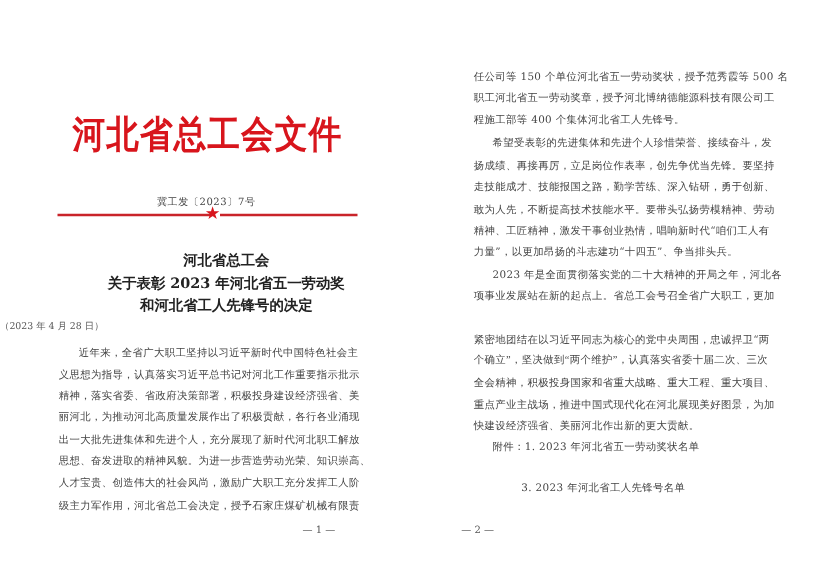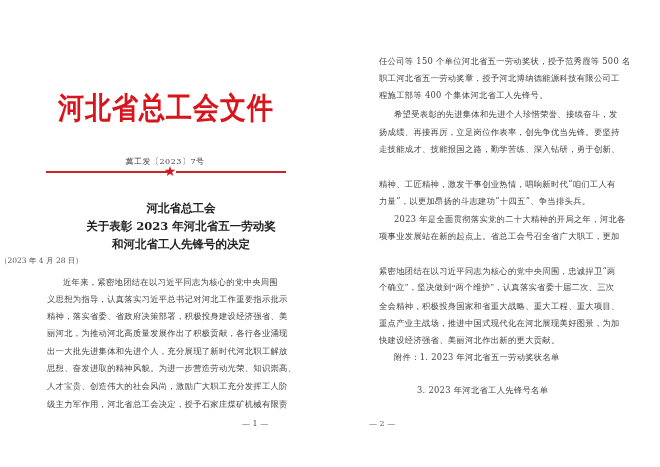--- a/index.html
+++ b/index.html
@@ -39,39 +39,40 @@
   <div class="doc-number">冀工发〔2023〕7号</div>
   <div class="red-rule left"></div>
   <div class="star">★</div>
   <div class="red-rule right"></div>
 
   <div class="decision-title l1">河北省总工会</div>
   <div class="decision-title l2">关于表彰 2023 年河北省五一劳动奖</div>
   <div class="decision-title l3">和河北省工人先锋号的决定</div>
   <div class="decision-date">（2023 年 4 月 28 日）</div>
 
-  <div class="body-line" style="left:63px;top:276px;">近年来，紧密地团结在以习近平同志为核心的党中央周围</div>
+  <div class="body-line" style="left:63px;top:276px;">近年来，全省广大职工坚持以习近平新时代中国特色社会主</div>
   <div class="body-line" style="left:47px;top:293px;">义思想为指导，认真落实习近平总书记对河北工作重要指示批示</div>
   <div class="body-line" style="left:47px;top:310px;">精神，落实省委、省政府决策部署，积极投身建设经济强省、美</div>
   <div class="body-line" style="left:47px;top:327px;">丽河北，为推动河北高质量发展作出了积极贡献，各行各业涌现</div>
   <div class="body-line" style="left:47px;top:345px;">出一大批先进集体和先进个人，充分展现了新时代河北职工解放</div>
   <div class="body-line" style="left:47px;top:362px;">思想、奋发进取的精神风貌。为进一步营造劳动光荣、知识崇高、</div>
   <div class="body-line" style="left:47px;top:380px;">人才宝贵、创造伟大的社会风尚，激励广大职工充分发挥工人阶</div>
   <div class="body-line" style="left:47px;top:398px;">级主力军作用，河北省总工会决定，授予石家庄煤矿机械有限责</div>
 
   <div class="page-num" style="left:242px;top:419px;">— 1 —</div>
 </div>
 
 <div class="page page-right">
   <div class="body-line" style="left:49px;top:55px;">任公司等 150 个单位河北省五一劳动奖状，授予范秀霞等 500 名</div>
   <div class="body-line" style="left:49px;top:72px;">职工河北省五一劳动奖章，授予河北博纳德能源科技有限公司工</div>
   <div class="body-line" style="left:49px;top:89px;">程施工部等 400 个集体河北省工人先锋号。</div>
   <div class="body-line" style="left:64px;top:108px;">希望受表彰的先进集体和先进个人珍惜荣誉、接续奋斗，发</div>
   <div class="body-line" style="left:49px;top:126px;">扬成绩、再接再厉，立足岗位作表率，创先争优当先锋。要坚持</div>
   <div class="body-line" style="left:49px;top:143px;">走技能成才、技能报国之路，勤学苦练、深入钻研，勇于创新、</div>
+  <div class="body-line" style="left:49px;top:161px;">敢为人先，不断提高技术技能水平。要带头弘扬劳模精神、劳动</div>
   <div class="body-line" style="left:49px;top:178px;">精神、工匠精神，激发干事创业热情，唱响新时代“咱们工人有</div>
   <div class="body-line" style="left:49px;top:195px;">力量”，以更加昂扬的斗志建功“十四五”、争当排头兵。</div>
   <div class="body-line" style="left:64px;top:213px;">2023 年是全面贯彻落实党的二十大精神的开局之年，河北各</div>
   <div class="body-line" style="left:49px;top:230px;">项事业发展站在新的起点上。省总工会号召全省广大职工，更加</div>
   <div class="body-line" style="left:49px;top:265px;">紧密地团结在以习近平同志为核心的党中央周围，忠诚捍卫“两</div>
   <div class="body-line" style="left:49px;top:282px;font-family:Liberation Serif, serif;">个确立”，坚决做到“两个维护”，认真落实省委十届二次、三次</div>
   <div class="body-line" style="left:49px;top:300px;">全会精神，积极投身国家和省重大战略、重大工程、重大项目、</div>
   <div class="body-line" style="left:49px;top:317px;">重点产业主战场，推进中国式现代化在河北展现美好图景，为加</div>
   <div class="body-line" style="left:49px;top:334px;">快建设经济强省、美丽河北作出新的更大贡献。</div>
 

